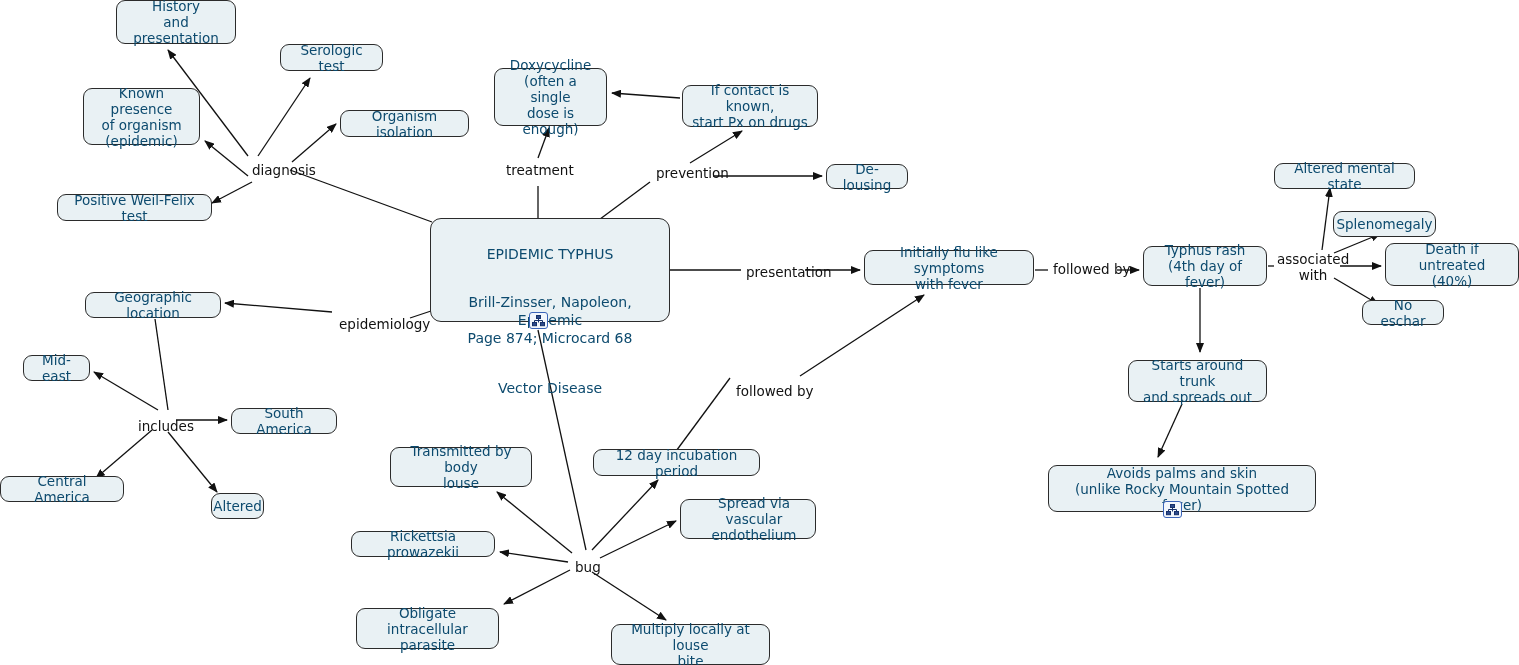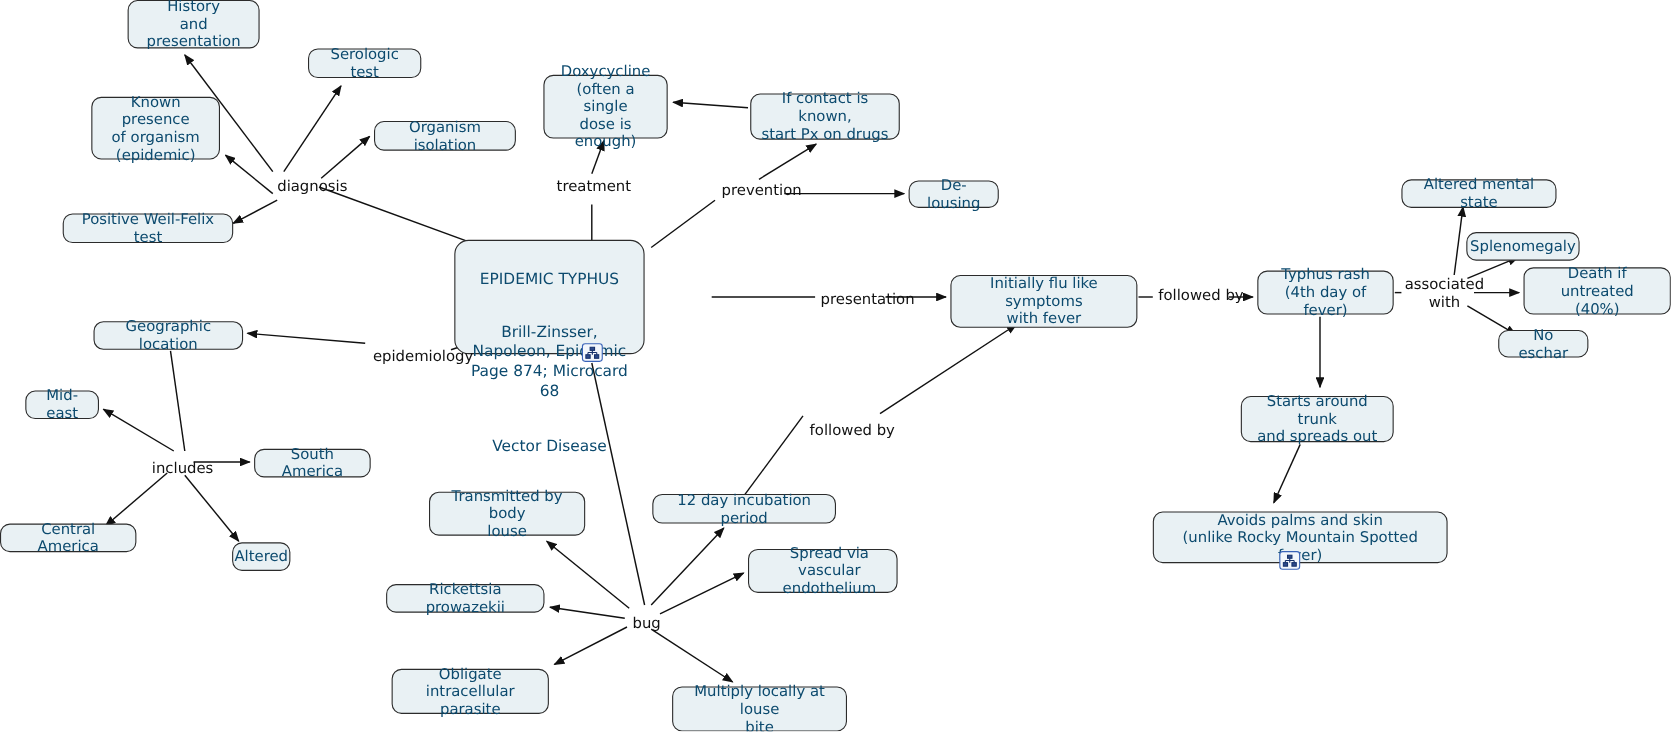--- a/index.html
+++ b/index.html
@@ -145,21 +145,21 @@
 
       <path d="M572,553 L497,492" marker-end="url(#arrow)"></path>
       <path d="M592,550 L658,480" marker-end="url(#arrow)"></path>
       <path d="M600,558 L676,521" marker-end="url(#arrow)"></path>
       <path d="M568,562 L500,552" marker-end="url(#arrow)"></path>
       <path d="M570,570 L504,604" marker-end="url(#arrow)"></path>
       <path d="M592,572 L666,620" marker-end="url(#arrow)"></path>
     </g>
   </svg>
 
-  <div class="node central" style="left:413px; top:218px; width:173px; height:104px;border-radius:13px;">
+  <div class="node central" style="left:430px; top:218px; width:240px; height:104px;">
     <div class="central-title">EPIDEMIC TYPHUS</div>
     <div class="central-sub">Brill-Zinsser, Napoleon, Epidemic
 Page 874; Microcard 68</div>
     <div class="central-tag">Vector Disease</div>
   </div>
 
   <div id="nodes">
       <div class="node" style="left: 116px; top: 0px; width: 120px; height: 44px;">History
 and presentation</div>
       <div class="node" style="left: 280px; top: 44px; width: 103px; height: 27px;">Serologic test</div>
@@ -172,21 +172,21 @@
 (often a single
 dose is enough)</div>
       <div class="node" style="left: 682px; top: 85px; width: 136px; height: 42px;">If contact is known,
 start Px on drugs</div>
       <div class="node" style="left: 826px; top: 164px; width: 82px; height: 25px;">De-lousing</div>
       <div class="node" style="left: 85px; top: 292px; width: 136px; height: 26px;">Geographic location</div>
       <div class="node" style="left: 23px; top: 355px; width: 67px; height: 26px;">Mid-east</div>
       <div class="node" style="left: 231px; top: 408px; width: 106px; height: 26px;">South America</div>
       <div class="node" style="left: 0px; top: 476px; width: 124px; height: 26px;">Central America</div>
       <div class="node" style="left: 211px; top: 493px; width: 53px; height: 26px;">Altered</div>
-      <div class="node" style="left: 864px; top: 250px; width: 170px; height: 48px;">Initially flu like symptoms
+      <div class="node" style="left: 864px; top: 250px; width: 170px; height: 35px;">Initially flu like symptoms
 with fever</div>
       <div class="node" style="left: 1143px; top: 246px; width: 124px; height: 40px;">Typhus rash
 (4th day of fever)</div>
       <div class="node" style="left: 1274px; top: 163px; width: 141px; height: 26px;">Altered mental state</div>
       <div class="node" style="left: 1333px; top: 211px; width: 103px; height: 26px;">Splenomegaly</div>
       <div class="node" style="left: 1385px; top: 243px; width: 134px; height: 43px;">Death if untreated
 (40%)</div>
       <div class="node" style="left: 1362px; top: 300px; width: 82px; height: 25px;">No eschar</div>
       <div class="node" style="left: 1128px; top: 360px; width: 139px; height: 42px;">Starts around trunk
 and spreads out</div>

